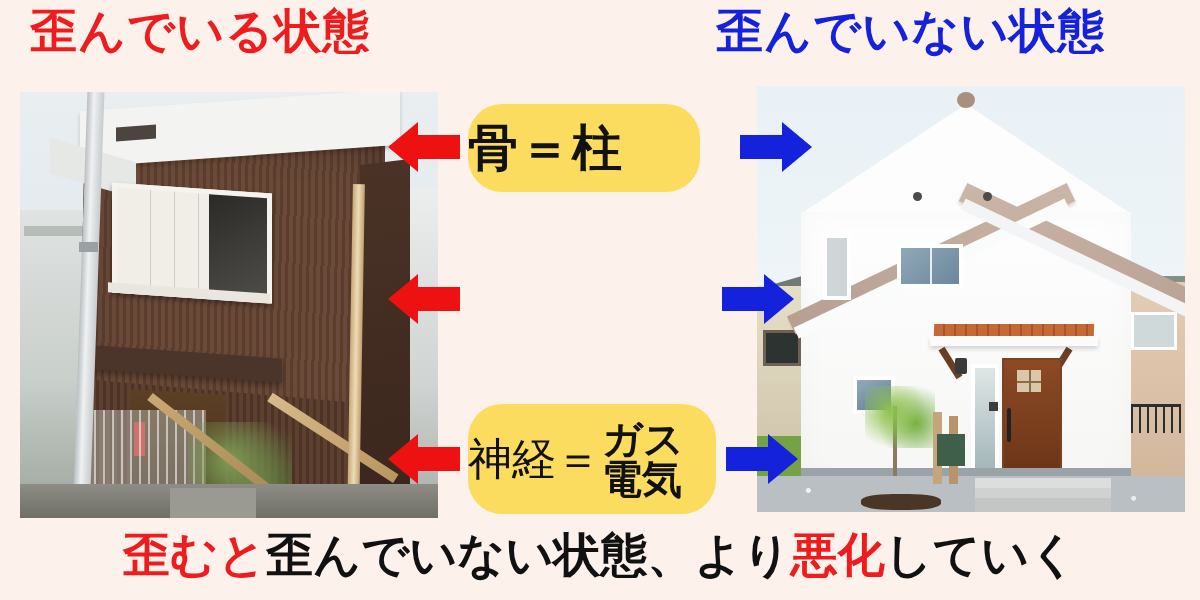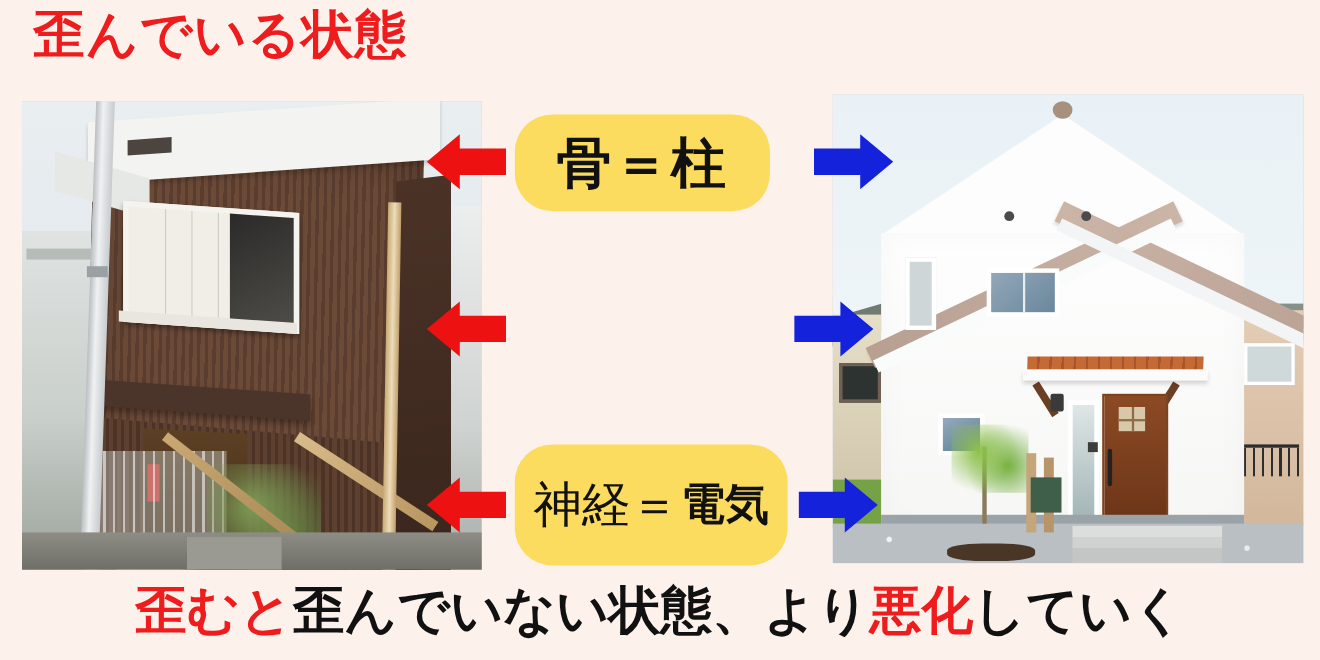--- a/index.html
+++ b/index.html
@@ -178,21 +178,21 @@
       background:radial-gradient(circle at 35% 40%,#8fc24e,rgba(143,194,78,0) 62%),
                  radial-gradient(circle at 72% 60%,#72ad3d,rgba(114,173,61,0) 60%);}
   .rp-post1{position:absolute;left:176px;top:326px;width:9px;height:72px;background:#c5a57a;}
   .rp-post2{position:absolute;left:192px;top:330px;width:9px;height:68px;background:#b79469;}
   .rp-mailbox{position:absolute;left:180px;top:348px;width:28px;height:32px;background:#3f5f4a;}
   .rp-soil{position:absolute;left:104px;bottom:2px;width:80px;height:16px;border-radius:40%;background:#4a3626;}
 
   
   .badge{
     position:absolute;background:#fbdc5e;border-radius:34px;
-    display:flex;align-items:center;justify-content:center;
+    display:flex;align-items:center;justify-content:flex-start;
     color:#111;font-weight:bold;white-space:nowrap;
   }
   #badge-1{left:468px;top:104px;width:232px;height:88px;font-size:50px;letter-spacing:2px;}
   #badge-2{left:476px;top:256px;width:232px;height:86px;font-size:48px;letter-spacing:1px;}
   #badge-3{left:468px;top:404px;width:248px;height:110px;}
   #badge-3 .b3inner{display:flex;align-items:center;gap:2px;}
   #badge-3 .b3left{font-size:44px;font-weight:normal;letter-spacing:0px;}
   #badge-3 .b3right{display:flex;flex-direction:column;line-height:1.0;font-size:40px;font-weight:bold;}
 
   
@@ -212,20 +212,21 @@
     letter-spacing:0px;white-space:nowrap;line-height:1.3;
   }
   #footer .hl{color:#ee1c1c;text-align:center;}
 </style>
 </head>
 <body style="background: rgb(253, 241, 236);">
 
 <div id="stage">
 
   <div class="headline" id="headline-left">歪んでいる状態</div>
+  <div class="headline" id="headline-right">歪んでいない状態</div>
 
   <div class="photo" id="photo-left">
     <div class="lp-sky"></div>
     <div class="lp-neighbor-l"></div>
     <div class="lp-neighbor-r"></div>
     <div class="lp-wall"></div>
     <div class="lp-wall-b"></div>
     <div class="lp-side"></div>
     <div class="lp-eave"></div>
     <div class="lp-eave2"></div>
@@ -328,20 +329,21 @@
 
   <div class="badge" id="badge-1">
     <span>骨＝柱</span>
   </div>
 
 
   <div class="badge" id="badge-3">
     <div class="b3inner">
       <span class="b3left">神経＝</span>
       <span class="b3right">
+        <span>ガス</span>
         <span>電気</span>
       </span>
     </div>
   </div>
 
   <div id="footer">
     <span class="hl">歪むと</span><span>歪んでいない状態、より</span><span class="hl">悪化</span><span>していく</span>
   </div>
 
 </div>

